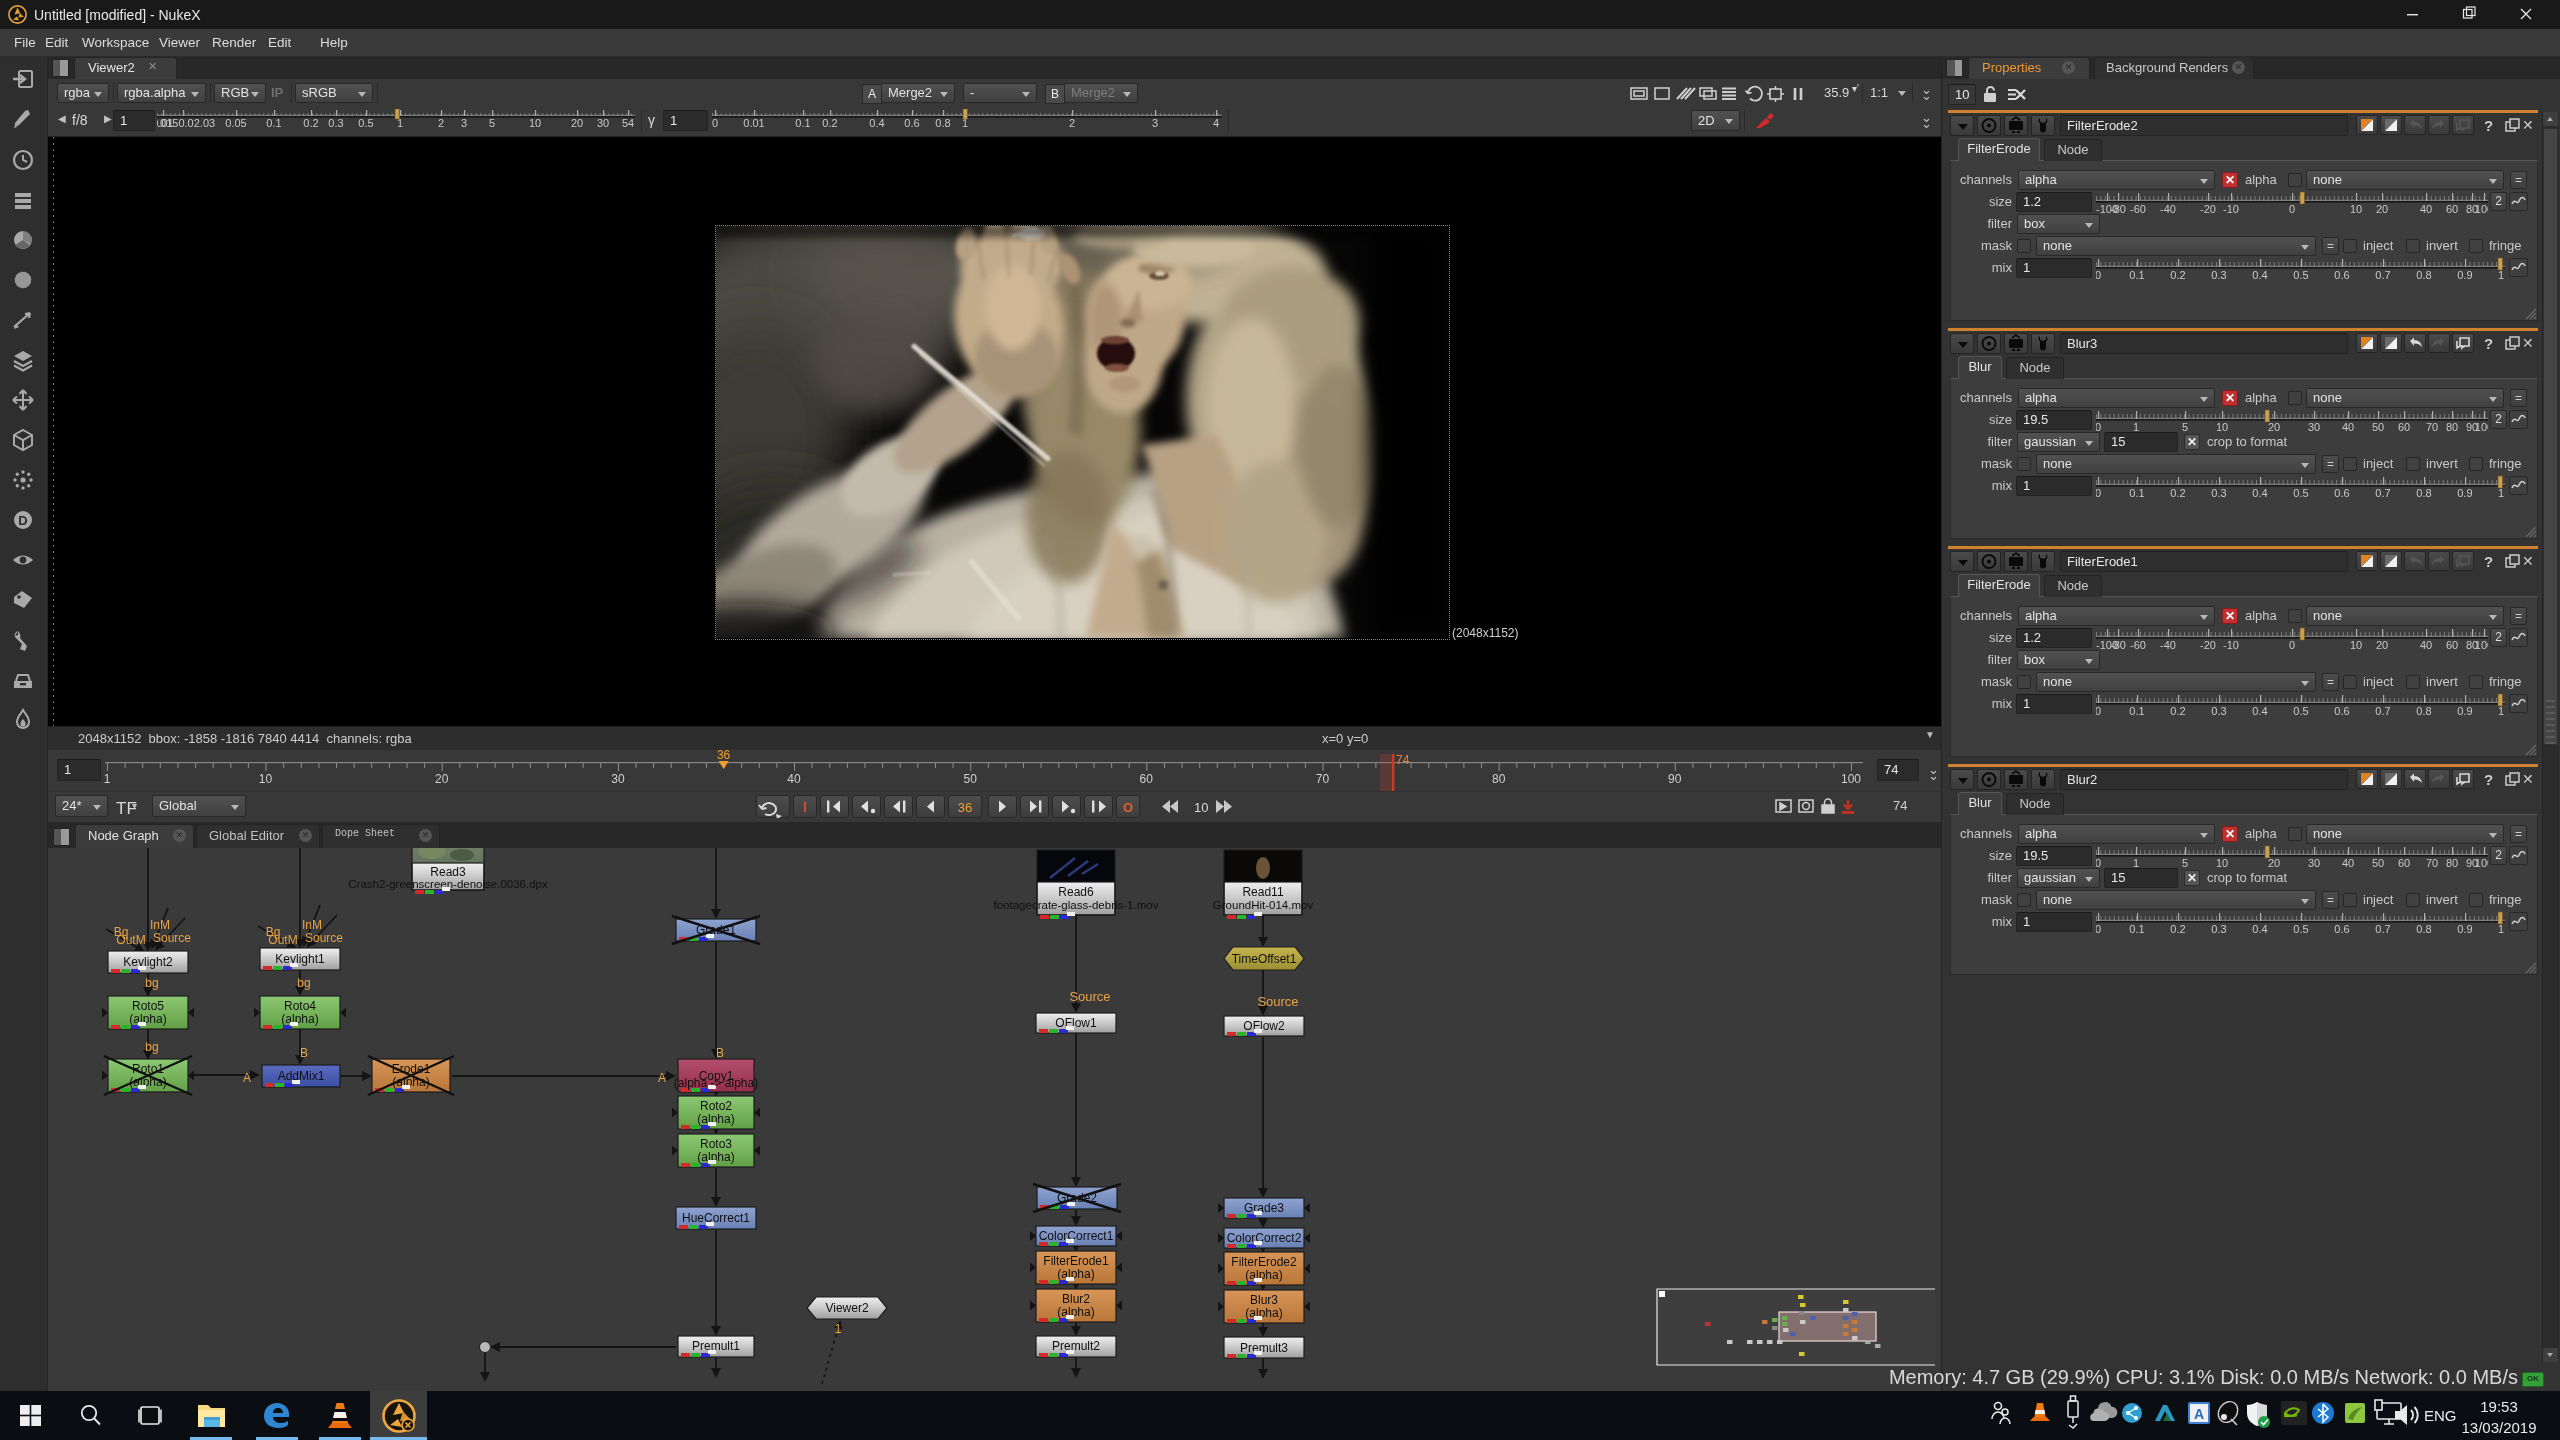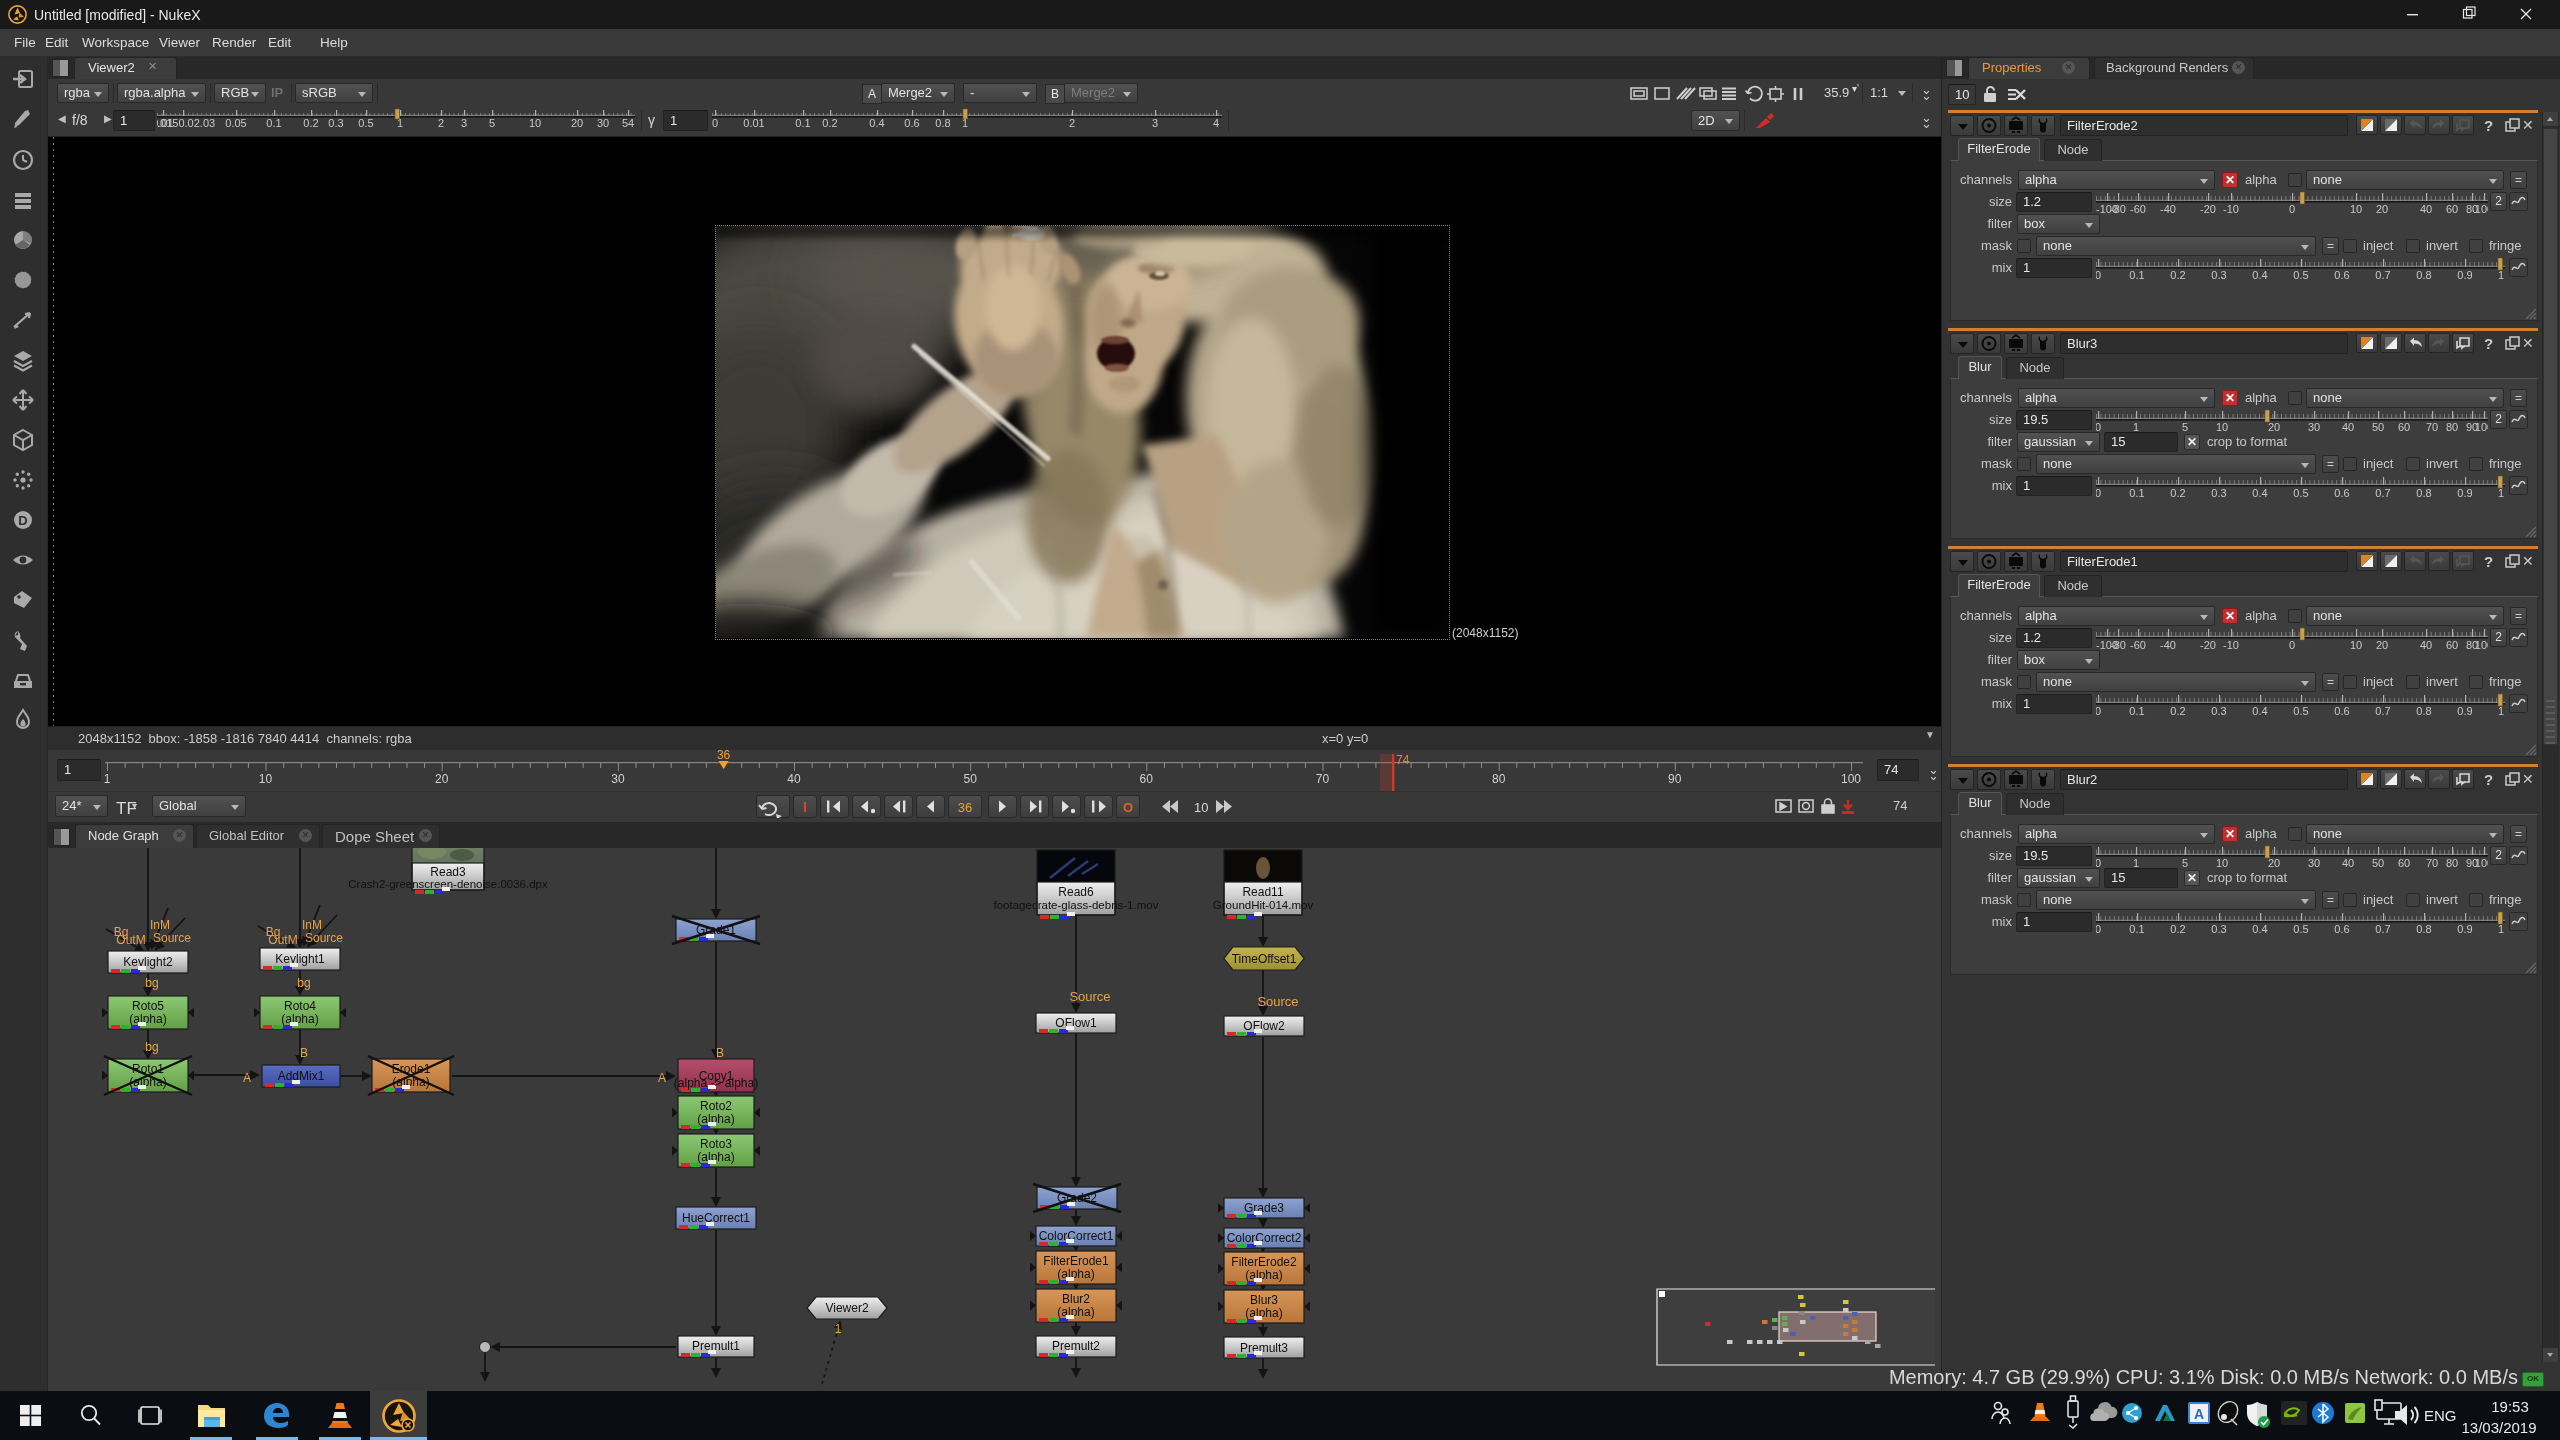--- a/index.html
+++ b/index.html
@@ -197,21 +197,21 @@
         <rect x="392" y="12" width="24" height="16" rx="1"></rect>
         <path d="M399 33 h10 M404 28 v5"></path>
         <rect x="390" y="9" width="7" height="10" fill="#0a0d12" stroke="#e8e8e8"></rect>
       </g>
     </svg>
 <svg class="abs" style="left:2392px;top:1403px" width="30" height="24" viewBox="0 0 30 24">
 <path d="M3 8 h5 l7 -6 v20 l-7 -6 h-5 Z" fill="#e8e8e8"></path>
 <path d="M19 7 a7 7 0 0 1 0 10 M22.5 4 a11.5 11.5 0 0 1 0 16" stroke="#e8e8e8" stroke-width="1.8" fill="none"></path>
     </svg>
 <div style="position:absolute;left:2424px;top:1407px;font-size:15px;color:#eaeaea;font-weight:normal;white-space:nowrap;">ENG</div>
-<div style="position:absolute;left:2499px;top:1398px;transform:translateX(-50%);font-size:15px;color:#eaeaea;white-space:nowrap;margin-left:11px;">19:53</div>
+<div style="position:absolute;left:2499px;top:1398px;transform:translateX(-50%);font-size:15px;color:#eaeaea;white-space:nowrap;">19:53</div>
 <div style="position:absolute;left:2499px;top:1419px;transform:translateX(-50%);font-size:15px;color:#eaeaea;white-space:nowrap;">13/03/2019</div>
 <div style="position:absolute;left:48px;top:57px;width:1893px;height:765px;background:#383838"></div>
 <div style="position:absolute;left:48px;top:57px;width:1893px;height:22px;background:#282828"></div>
 <div style="position:absolute;left:52px;top:59px;width:15px;height:16px;background:linear-gradient(90deg,#555 0 50%,#999 50% 100%);border:1px solid #222"></div>
 <div style="position:absolute;left:74px;top:57px;width:103px;height:22px;background:#3c3c3c;border:1px solid #242424;border-bottom:none;border-radius:3px 3px 0 0;box-sizing:border-box"></div>
 <div style="position:absolute;left:88px;top:60px;font-size:13px;color:#e4e4e4;font-weight:normal;white-space:nowrap;">Viewer2</div>
 <div style="position:absolute;left:148px;top:60px;font-size:11px;color:#8f8f8f;font-weight:normal;white-space:nowrap;">✕</div>
 <div style="position:absolute;left:48px;top:79px;width:1893px;height:28px;background:#383838;border-bottom:1px solid #2e2e2e"></div>
 <div style="position:absolute;left:57px;top:83px;width:52px;height:20px;background:linear-gradient(#515151,#404040);border:1px solid #282828;border-radius:2px;box-sizing:border-box;color:#e2e2e2;font-size:13px;line-height:18px;padding-left:6px;white-space:nowrap;overflow:hidden">rgba<span style="position:absolute;right:6px;top:8px;width:0;height:0;border-left:4px solid transparent;border-right:4px solid transparent;border-top:5px solid #b8b8b8"></span></div>
 <div style="position:absolute;left:113px;top:83px;width:1px;height:20px;background:#2a2a2a"></div>
@@ -888,21 +888,21 @@
 <div style="position:absolute;left:48px;top:822px;width:1893px;height:569px;background:#3a3a3a"></div>
 <div style="position:absolute;left:48px;top:822px;width:1893px;height:26px;background:#282828"></div>
 <div style="position:absolute;left:53px;top:828px;width:15px;height:16px;background:linear-gradient(90deg,#555 0 50%,#999 50% 100%);border:1px solid #222"></div>
 <div style="position:absolute;left:75px;top:824px;width:119px;height:24px;background:#3c3c3c;border:1px solid #242424;border-bottom:none;border-radius:3px 3px 0 0;box-sizing:border-box"></div>
 <div style="position:absolute;left:88px;top:828px;font-size:13px;color:#e0e0e0;font-weight:normal;white-space:nowrap;">Node Graph</div>
 <div class="abs" style="left:173px;top:829px;width:13px;height:13px;background:#555;border-radius:50%;color:#2a2a2a;font-size:9px;text-align:center;line-height:13px">✕</div>
 <div style="position:absolute;left:196px;top:824px;width:124px;height:24px;background:#2f2f2f;border:1px solid #242424;border-bottom:none;border-radius:3px 3px 0 0;box-sizing:border-box"></div>
 <div style="position:absolute;left:209px;top:828px;font-size:13px;color:#c0c0c0;font-weight:normal;white-space:nowrap;">Global Editor</div>
 <div class="abs" style="left:299px;top:829px;width:13px;height:13px;background:#555;border-radius:50%;color:#2a2a2a;font-size:9px;text-align:center;line-height:13px">✕</div>
 <div style="position:absolute;left:322px;top:824px;width:118px;height:24px;background:#2f2f2f;border:1px solid #242424;border-bottom:none;border-radius:3px 3px 0 0;box-sizing:border-box"></div>
-<div style="position:absolute;left:335px;top:828px;font-size:15px;color:#c0c0c0;font-weight:normal;white-space:nowrap;">Dope Sheet</div>
+<div style="position:absolute;left:335px;top:828px;font-size:10px;color:#c0c0c0;font-weight:normal;white-space:nowrap;font-family:Liberation Mono, monospace;">Dope Sheet</div>
 <div class="abs" style="left:419px;top:829px;width:13px;height:13px;background:#555;border-radius:50%;color:#2a2a2a;font-size:9px;text-align:center;line-height:13px">✕</div>
 <svg class="abs" style="left:48px;top:848px" width="1893" height="543" viewBox="48 848 1893 543">
       <defs>
 <linearGradient id="gsilver" x1="0" y1="0" x2="0" y2="1">
           <stop offset="0" stop-color="#efefef"></stop>
           <stop offset="0.5" stop-color="#c9c9c9"></stop>
           <stop offset="1" stop-color="#9f9f9f"></stop>
         </linearGradient>
 <linearGradient id="ggreen" x1="0" y1="0" x2="0" y2="1">
           <stop offset="0" stop-color="#8cc873"></stop>

